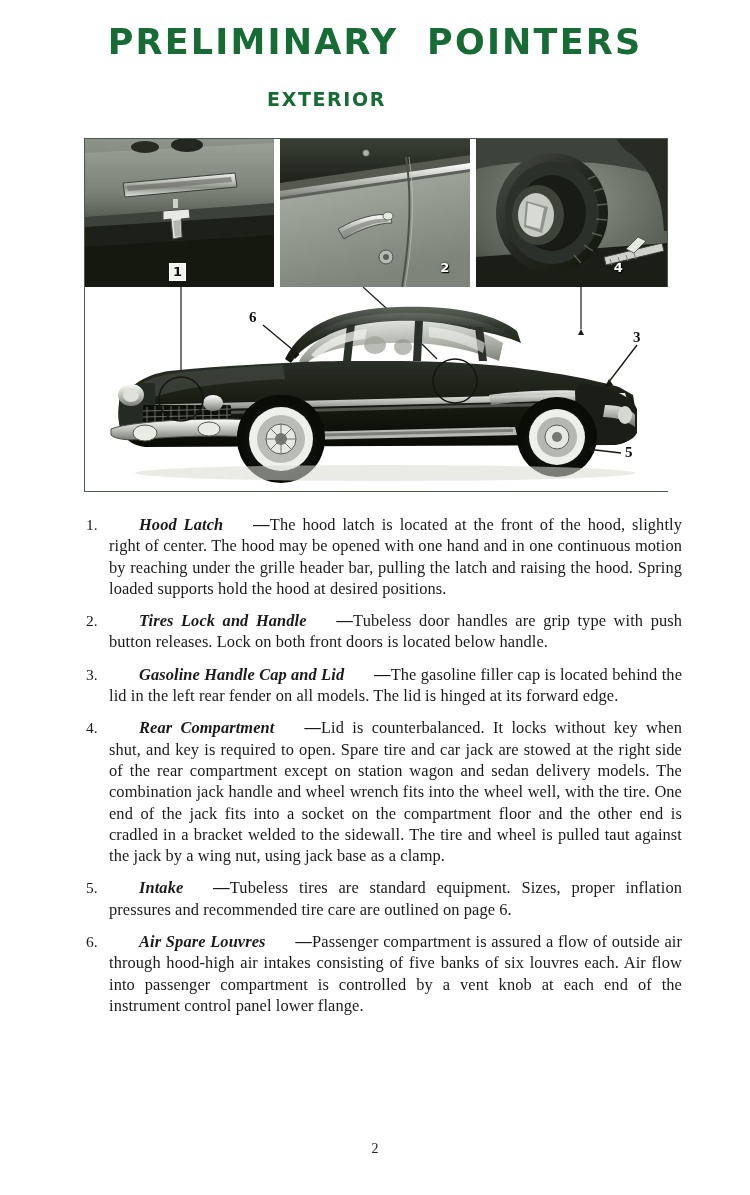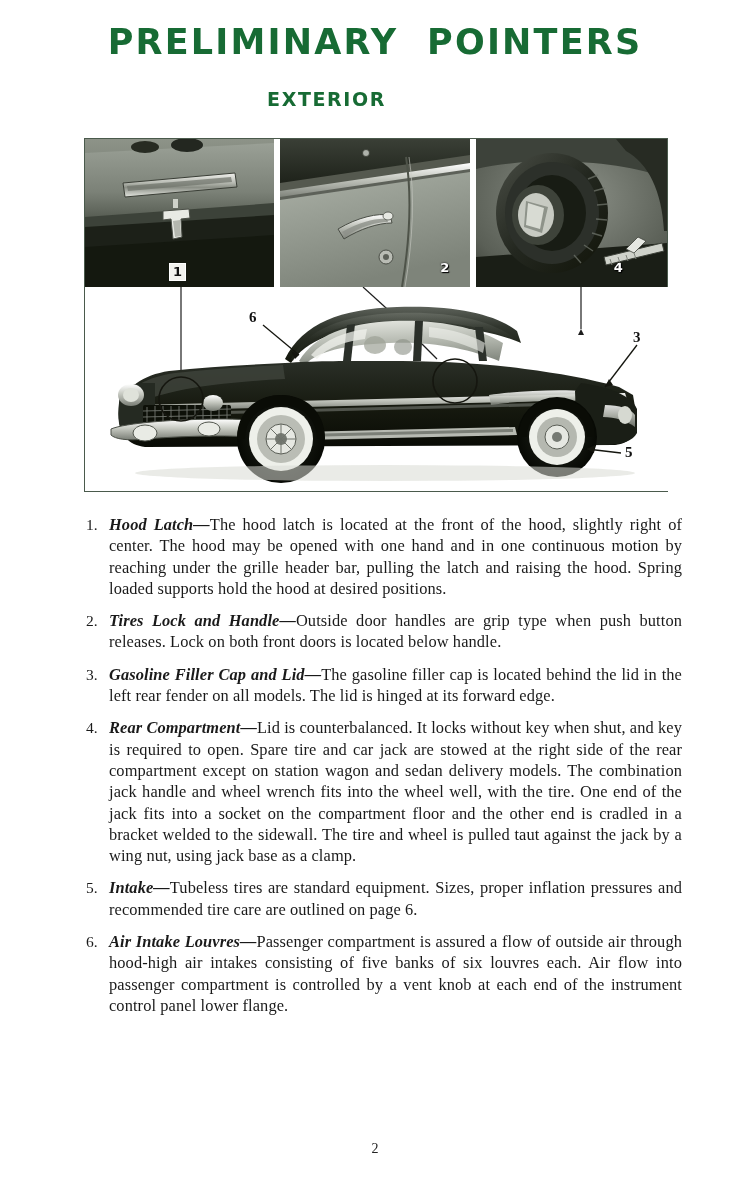--- a/index.html
+++ b/index.html
@@ -128,20 +128,21 @@
   }
   .item .num {
     position: absolute;
     left: 2px;
     top: 0;
     font-size: 15.5px;
   }
   .item .term {
     font-style: italic;
     font-weight: bold;
+    margin-left: 30px;
   }
   .item .body { }
 
   .page-number {
     position: absolute;
     left: 0;
     top: 1141px;
     width: 750px;
     text-align: center;
     font-size: 14px;
@@ -446,33 +447,33 @@
   </div>
 </div>
 
 <div class="content">
 
   <div class="item">
     <span class="num">1.</span><span class="term">Hood Latch</span><span class="term">—</span><span class="body">The hood latch is located at the front of the hood, slightly right of center. The hood may be opened with one hand and in one continuous motion by reaching under the grille header bar, pulling the latch and raising the hood. Spring loaded supports hold the hood at desired positions.</span>
   </div>
 
   <div class="item">
-    <span class="num">2.</span><span class="term">Tires Lock and Handle</span><span class="term">—</span><span class="body">Outside door handles are grip type when push button releases. Lock on both front doors is located below handle.</span>
-  </div>
-
-  <div class="item">
-    <span class="num">3.</span><span class="term">Gasoline Filler Cap and Lid</span><span class="term">—</span><span class="body">The gasoline filler cap is located behind the lid in the left rear fender on all models. The lid is hinged at its forward edge.</span>
+    <span class="num">2.</span><span class="term">Tires Lock and Handle</span><span class="term">—</span><span class="body">Tubeless door handles are grip type with push button releases. Lock on both front doors is located below handle.</span>
+  </div>
+
+  <div class="item">
+    <span class="num">3.</span><span class="term">Gasoline Handle Cap and Lid</span><span class="term">—</span><span class="body">The gasoline filler cap is located behind the lid in the left rear fender on all models. The lid is hinged at its forward edge.</span>
   </div>
 
   <div class="item">
     <span class="num">4.</span><span class="term">Rear Compartment</span><span class="term">—</span><span class="body">Lid is counterbalanced. It locks without key when shut, and key is required to open. Spare tire and car jack are stowed at the right side of the rear compartment except on station wagon and sedan delivery models. The combination jack handle and wheel wrench fits into the wheel well, with the tire. One end of the jack fits into a socket on the compartment floor and the other end is cradled in a bracket welded to the sidewall. The tire and wheel is pulled taut against the jack by a wing nut, using jack base as a clamp.</span>
   </div>
 
   <div class="item">
     <span class="num">5.</span><span class="term">Intake</span><span class="term">—</span><span class="body">Tubeless tires are standard equipment. Sizes, proper inflation pressures and recommended tire care are outlined on page 6.</span>
   </div>
 
   <div class="item">
-    <span class="num">6.</span><span class="term">Air Intake Louvres</span><span class="term">—</span><span class="body">Passenger compartment is assured a flow of outside air through hood-high air intakes consisting of five banks of six louvres each. Air flow into passenger compartment is controlled by a vent knob at each end of the instrument control panel lower flange.</span>
+    <span class="num">6.</span><span class="term">Air Spare Louvres</span><span class="term">—</span><span class="body">Passenger compartment is assured a flow of outside air through hood-high air intakes consisting of five banks of six louvres each. Air flow into passenger compartment is controlled by a vent knob at each end of the instrument control panel lower flange.</span>
   </div>
 </div>
 
 <div class="page-number">2</div>
 
 </body></html>

